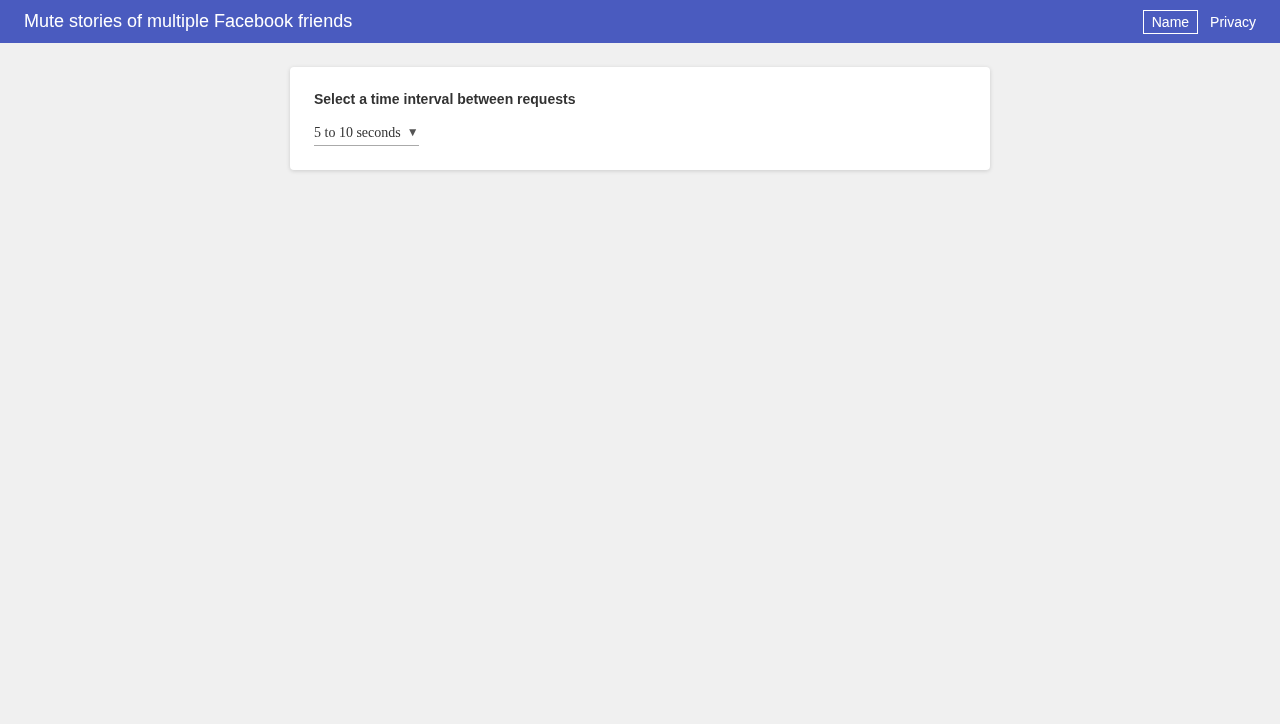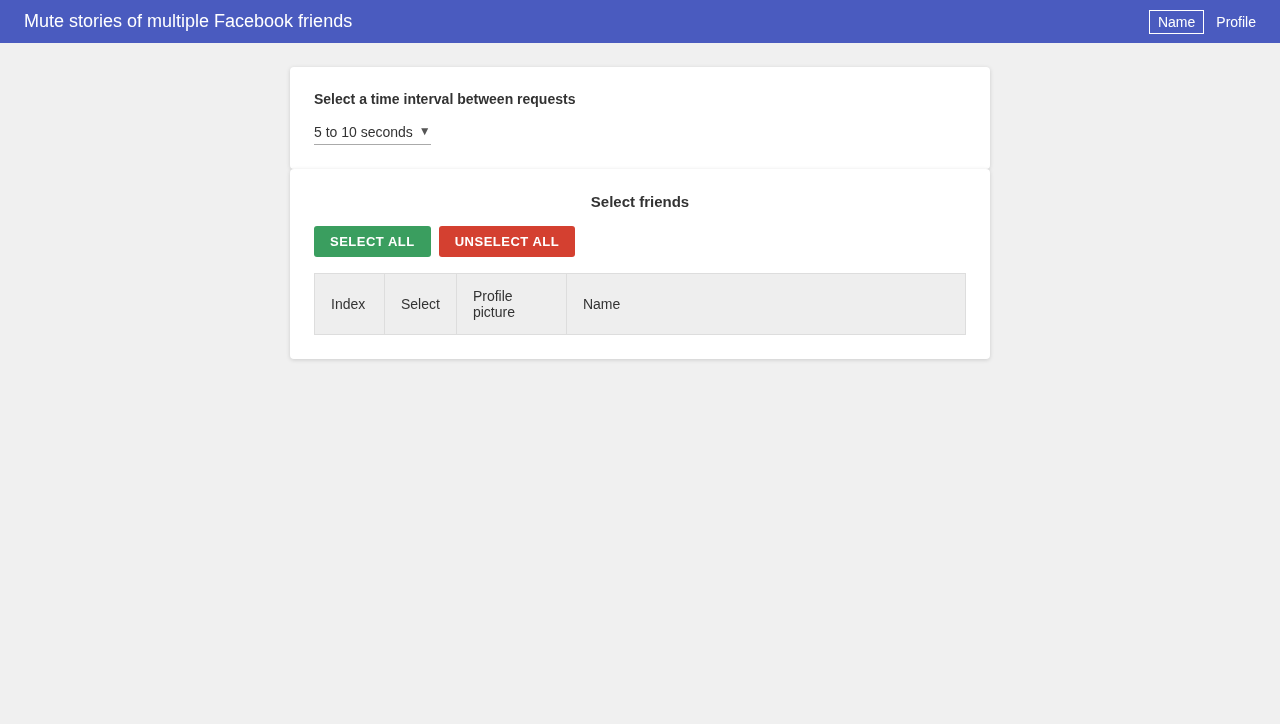--- a/index.html
+++ b/index.html
@@ -65,20 +65,21 @@
       margin-bottom: 16px;
     }
     
     .dropdown-wrapper {
       display: inline-flex;
       align-items: flex-start;
       border-bottom: 1px solid #aaa;
       padding-bottom: 4px;
       cursor: pointer;
       gap: 6px;
+      font-family: Liberation Serif, serif;
     }
     .dropdown-value {
       font-size: 14px;
       color: #333;
     }
     .dropdown-arrow {
       color: #555;
       font-size: 12px;
     }
     
@@ -142,47 +143,28 @@
     .col-profile { width: 110px; }
     .col-name { width: auto; }
   </style>
 </head>
 <body>
 
 <div class="header">
   <span class="header-title">Mute stories of multiple Facebook friends</span>
   <div class="header-links">
     <a class="header-link outlined">Name</a>
-    <a class="header-link">Profile</a>
+    <a class="header-link">Privacy</a>
   </div>
 </div>
 
 <div class="main-content">
 
   <div class="card">
     <div class="card-label">Select a time interval between requests</div>
     <div class="dropdown-wrapper">
       <span class="dropdown-value">5 to 10 seconds</span>
       <span class="dropdown-arrow">▼</span>
     </div>
   </div>
 
-  <div class="friends-card">
-    <div class="friends-title">Select friends</div>
-    <div class="button-row">
-      <button class="btn-select-all">SELECT ALL</button>
-      <button class="btn-unselect-all">UNSELECT ALL</button>
-    </div>
-    <table class="friends-table">
-      <thead>
-        <tr>
-          <th class="col-index">Index</th>
-          <th class="col-select">Select</th>
-          <th class="col-profile">Profile picture</th>
-          <th class="col-name">Name</th>
-        </tr>
-      </thead>
-      <tbody id="friends-tbody">
-      </tbody>
-    </table>
-  </div>
 
 </div>
 
 </body></html>

